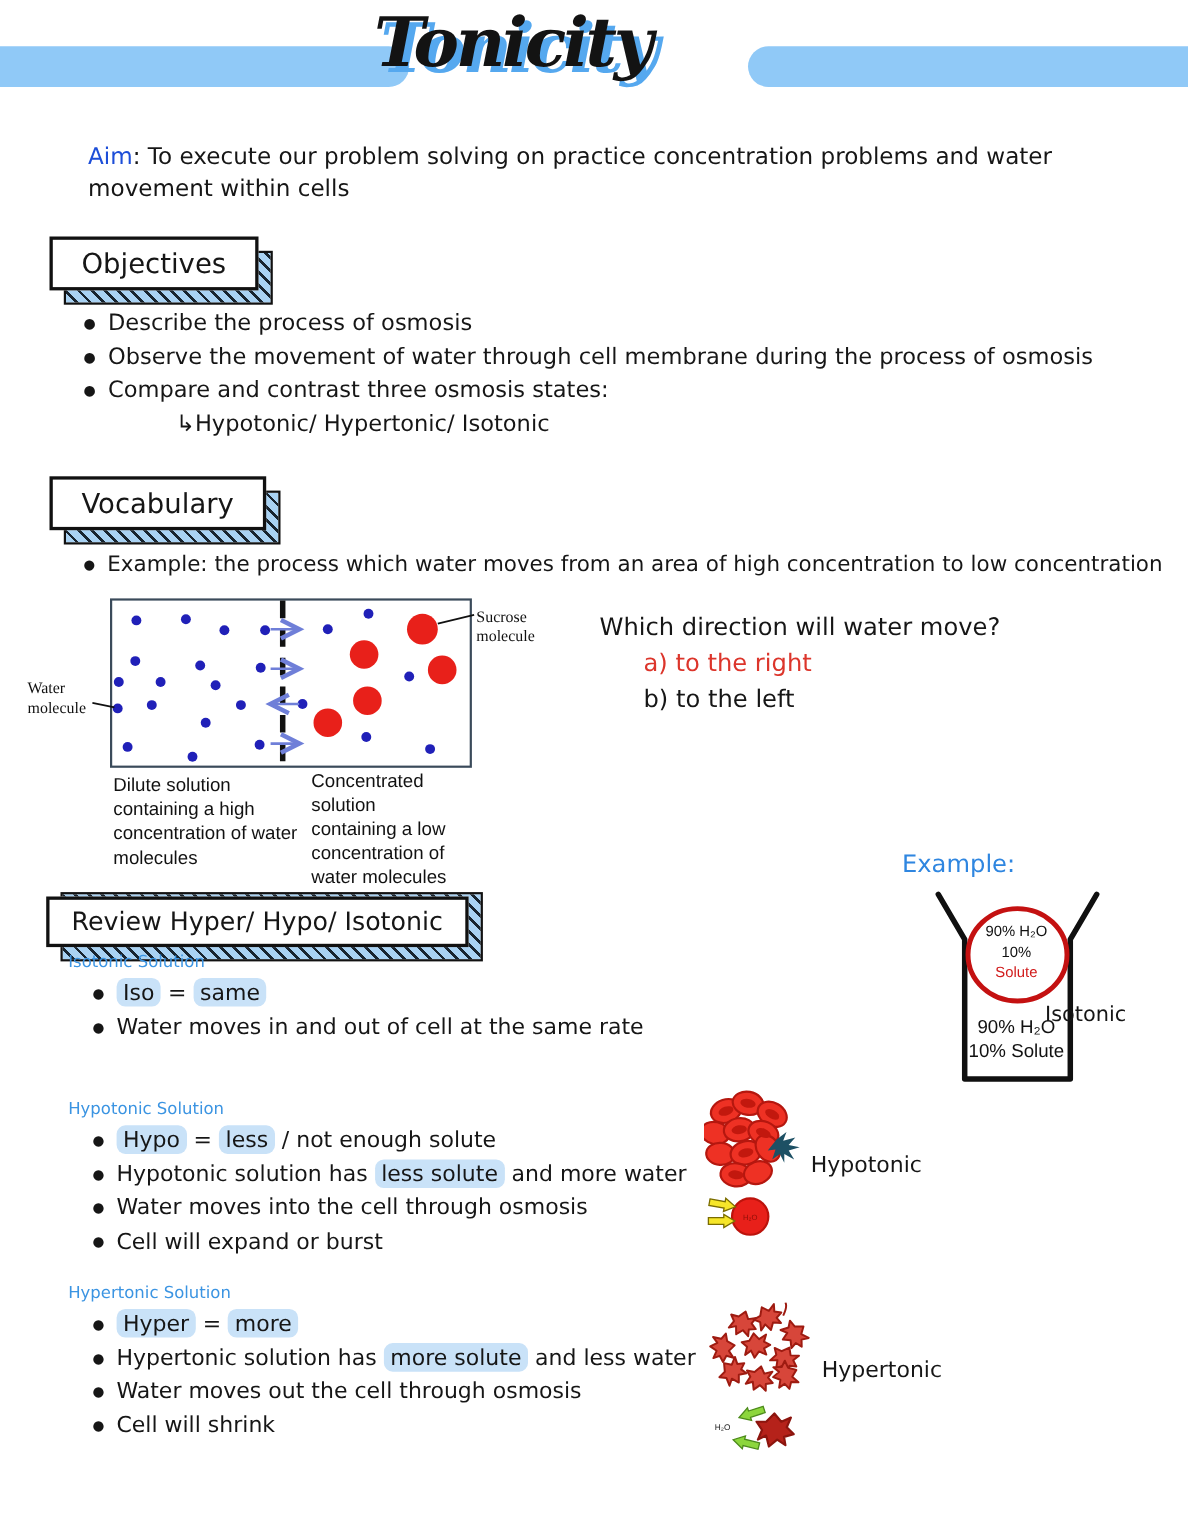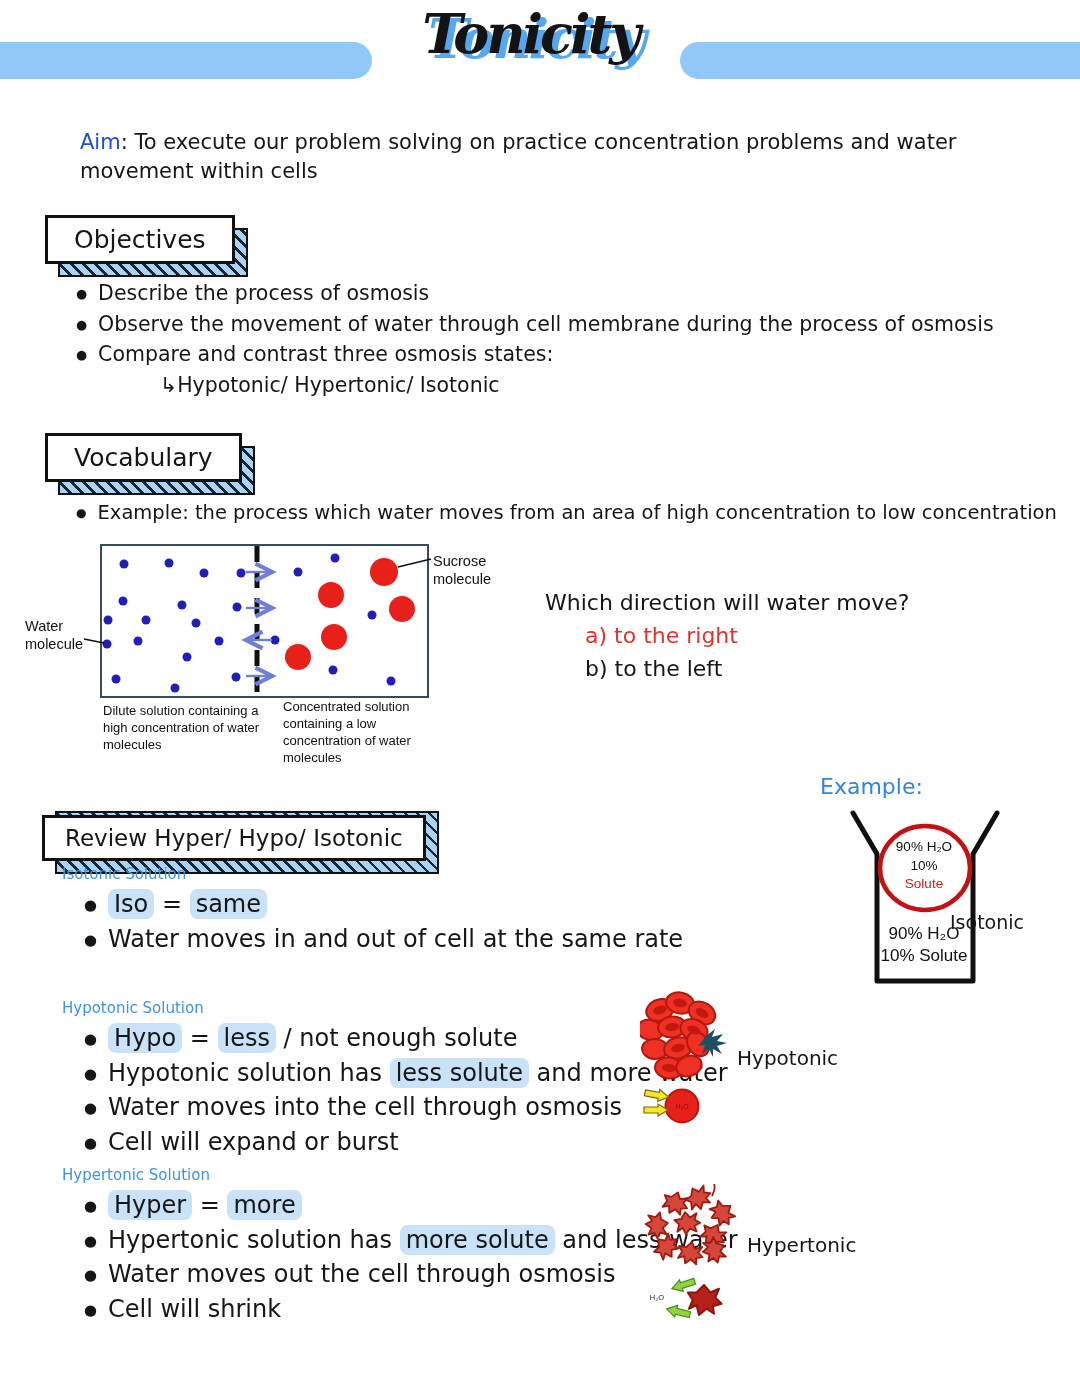--- a/index.html
+++ b/index.html
@@ -7,23 +7,23 @@
   .page {
     position:relative; width:1080px; height:1393px; margin:0 auto;
     background:#ffffff; overflow:hidden;
     font-family:"DejaVu Sans", sans-serif; color:#161616;
   }
   
   .bar { position:absolute; top:42px; height:37px; background:#90C9F7; }
   .bar.left  { left:0;  width:372px; border-radius:0 19px 19px 0; }
   .bar.right { left:680px; width:400px; border-radius:19px 0 0 19px; }
   .title {
-    position:absolute; left:340px; top:2px; width:380px; text-align:center;
+    position:absolute; left:340px; top:2px; width:380px; text-align:left;
     font-family:"DejaVu Serif", serif; font-style:italic; font-weight:bold;
-    font-size:54px; color:#131313; letter-spacing:-3px;
+    font-size:62px; color:#131313; letter-spacing:-3px;
     text-shadow:6px 5px 0 #55A8EF;
   }
   
   .aim { position:absolute; left:80px; top:128px; width:950px;
          font-size:21px; line-height:1.38; }
   .aim .lbl { color:#1d4ed8; }
   
   .hbox { position:absolute; display:inline-block; }
   .hbox-shadow {
     position:absolute; inset:0; transform:translate(13px,13px);
@@ -36,40 +36,40 @@
   }
   
   .blist { position:absolute; font-size:20.5px; }
   .bline { display:block; margin-bottom:6.5px; white-space:nowrap; }
   .bdot  { display:inline-block; font-size:0.62em; vertical-align:2px; margin-right:11px; }
   .subline { margin-left:84px; }
   .hl { background:#C9E2F8; border-radius:8px; padding:1px 6px; }
   .subhead { color:#3B94E2; font-size:15px; margin-bottom:7px; }
   
   .fig { position:absolute; left:20px; top:540px; width:520px; height:235px; }
-  .fig-label { position:absolute; font-family:Liberation Sans, sans-serif;
+  .fig-label { position:absolute; font-family:Liberation Serif, serif;
                font-size:14.5px; line-height:1.25; color:#111; }
   .fig-caption { position:absolute; font-family:"Liberation Sans", sans-serif;
-                 font-size:13px; line-height:1.3; color:#111; }
-  
-  .question { position:absolute; left:545px; top:558px; font-size:22px;margin-top:32px; }
+                 font-size:17px; line-height:1.3; color:#111; }
+  
+  .question { position:absolute; left:545px; top:558px; font-size:22px; }
   .q-opt { margin-left:40px; margin-top:8px; }
   .q-a { color:#DC352B; }
   
   .example-head { position:absolute; left:820px; top:774px; color:#2F86E0; font-size:22px; }
   .beaker-wrap { position:absolute; left:848px; top:806px; width:152px; height:186px; }
   .beaker-txt { position:absolute; width:152px; text-align:center;
                 font-family:Liberation Sans, sans-serif; color:#111; }
   .cell-t { font-size:13.5px; }
   .sol-t  { font-size:17px; }
   .red-t  { color:#D11A1A; }
   .iso-label { position:absolute; left:950px; top:888px; font-size:19px; font-weight:normal;margin-top:23px; }
   
   .sec { position:absolute; left:62px; }
-  .sec .blist2 { font-size:24px; margin-left:22px; }
+  .sec .blist2 { font-size:20px; margin-left:22px; }
   .cells-label { position:absolute; font-size:20px; }
   svg { display:block; }
 </style>
 </head>
 <body>
 
 <div class="page">
 
   <div class="bar left"></div>
   <div class="bar right"></div>

